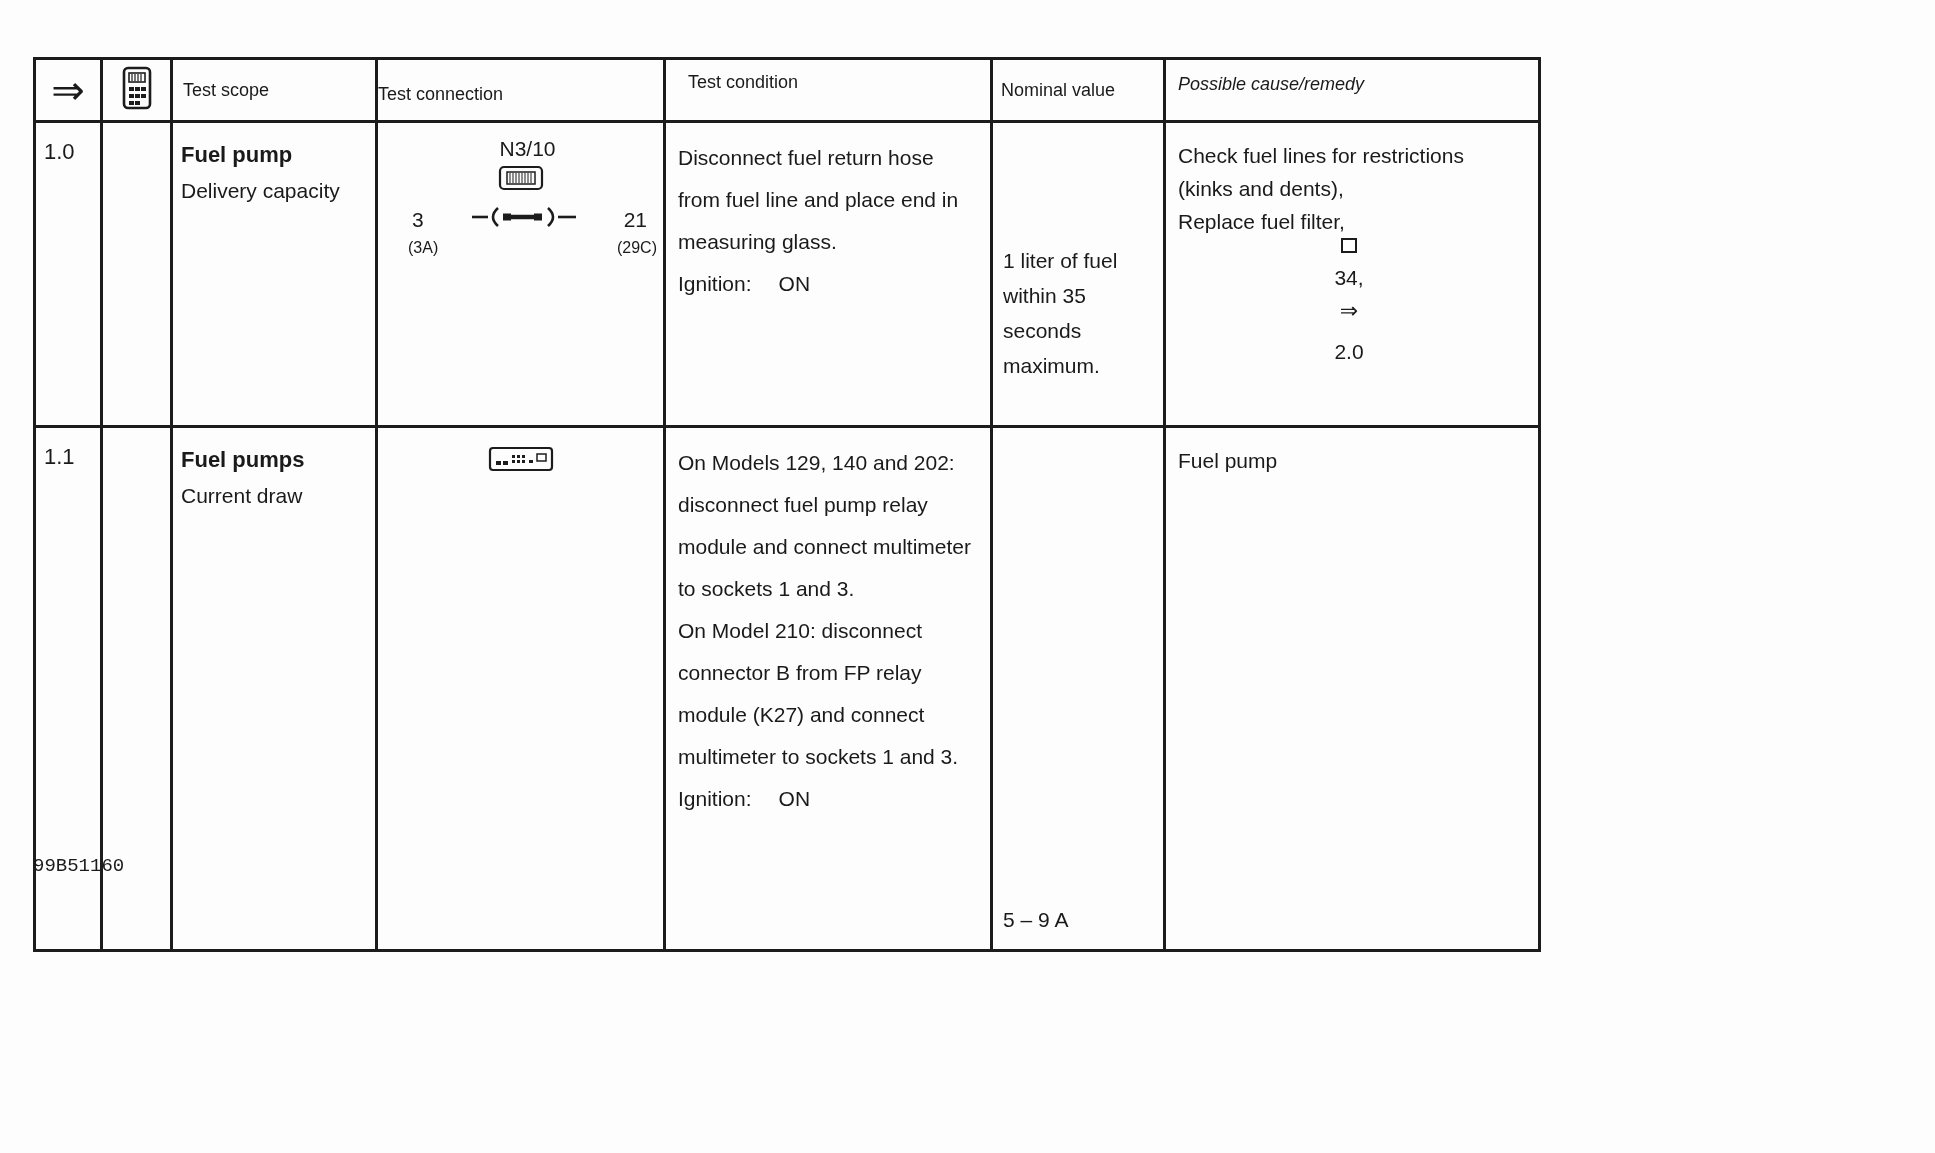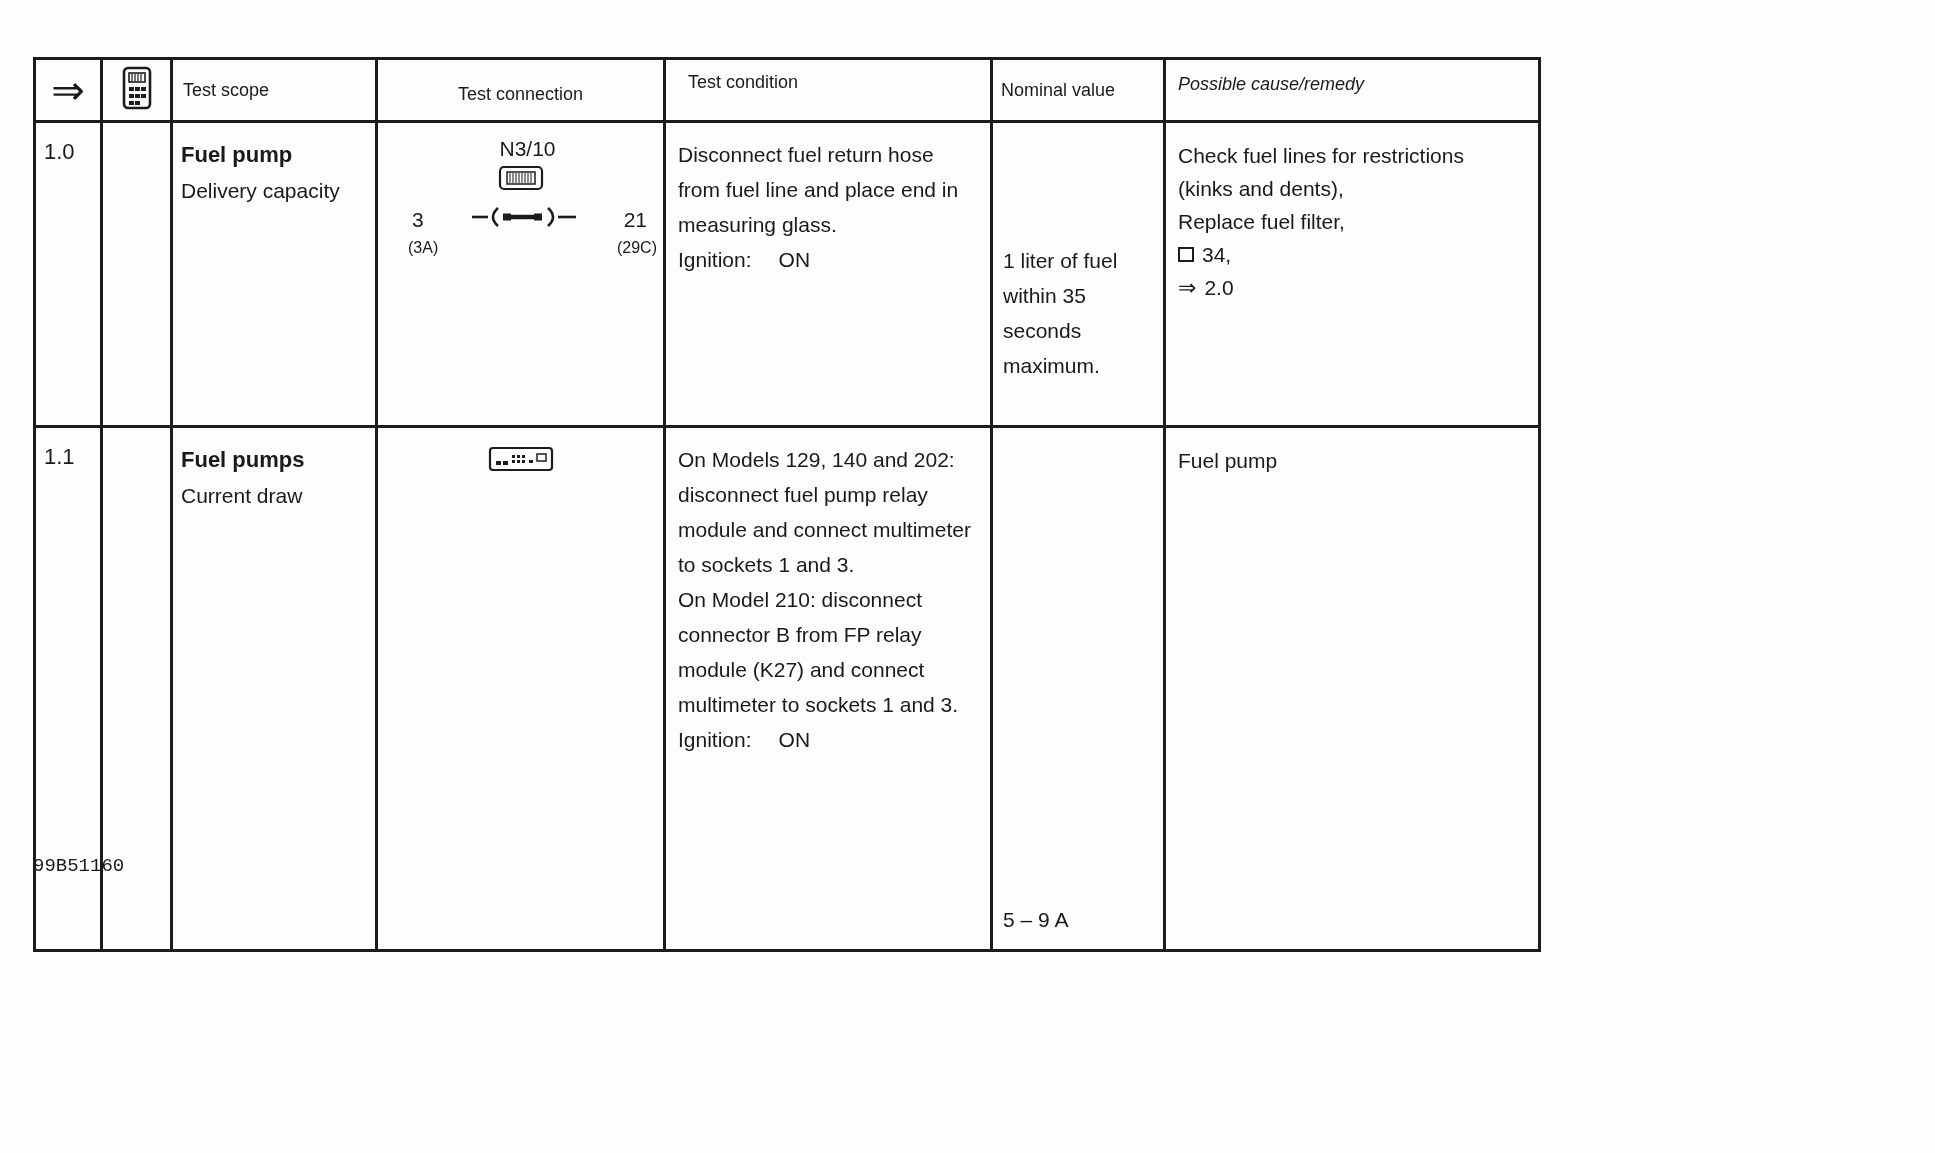--- a/index.html
+++ b/index.html
@@ -20,21 +20,21 @@
     vertical-align:top;
     font-weight:normal;
     text-align:left;
   }
 
   
   tr.hdr th { height:63px; vertical-align:middle; font-size:18px; }
   .hdr .big-arrow { font-size:40px; text-align:center; vertical-align:middle; }
   .hdr th.icon-cell { text-align:center; }
   .hdr th.c-scope   { padding-left:10px; }
-  .hdr th.c-conn    { text-align:center; padding-top:8px;margin-left:32px; }
+  .hdr th.c-conn    { padding-top:8px;margin-left:32px; }
   .hdr th.c-cond    { padding-left:22px; vertical-align:top; padding-top:12px; }
   .hdr th.c-nom     { padding-left:8px; }
   .hdr th.c-rem     { padding-left:12px; vertical-align:top; padding-top:14px;font-style:italic; }
 
   tr.row0 td { height:305px; }
   tr.row1 td { height:524px; }
 
   td.cell-num { padding:16px 4px 0 8px; font-size:22px; }
 
   td.cell-scope { padding:14px 6px 0 8px; font-size:21px; line-height:36px; }
@@ -44,31 +44,31 @@
   .conn-wrap { padding-top:14px; }
   .conn-module-label { text-align:center; font-size:21px; margin-left:14px; }
   .conn-icon-line { text-align:center; margin-top:4px; }
   .conn-pins { display:flex; align-items:center; justify-content:space-between;
                padding:10px 16px 0 34px; }
   .conn-pins .pin-num { font-size:21px; }
   .conn-subs { display:flex; justify-content:space-between;
                padding:6px 6px 0 30px; font-size:16px; }
   .conn-icon-only { text-align:center; padding-top:18px; }
 
-  td.cell-cond { padding:14px 10px 12px 12px; font-size:21px; line-height:35px; }
+  td.cell-cond { padding:14px 10px 12px 12px; font-size:21px; line-height:42px; }
   .ignition-line { margin-top:0; }
   .bold-on { font-weight:normal; margin-left:27px; }
 
   td.cell-nom { font-size:21px; line-height:35px; }
   .nom-low  { padding:120px 8px 0 10px; }
   .nom-flex { display:flex; flex-direction:column; justify-content:flex-end;
               height:100%; padding:0 8px 12px 10px; }
 
   td.cell-rem { padding:16px 18px 0 12px; font-size:21px; line-height:33px; }
-  .ref-line { display:flex; align-items:center; gap:8px; }
+  .ref-line { display:flex; align-items:center; gap:8px;flex-direction:column; }
   .sq-box { display:inline-block; width:16px; height:15px;
             border:2px solid #1c1c1c; background:#fff; }
   .arrow-sm { font-size:22px; }
 
   .footer-code { position:absolute; left:33px; top:855px; font-size:19px;font-family:Liberation Mono, monospace; }
 
   svg .stk { stroke:#1c1c1c; fill:none; }
   svg .fil { fill:#1c1c1c; stroke:none; }
 </style>
 </head>

